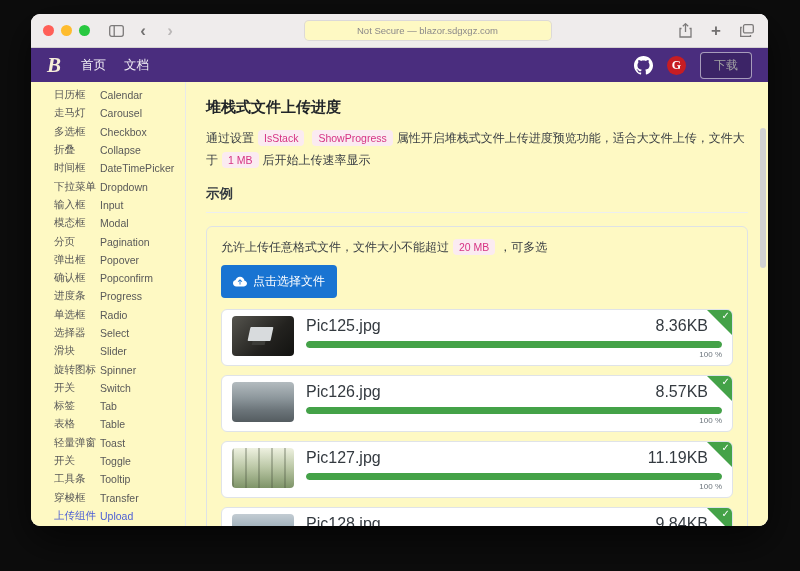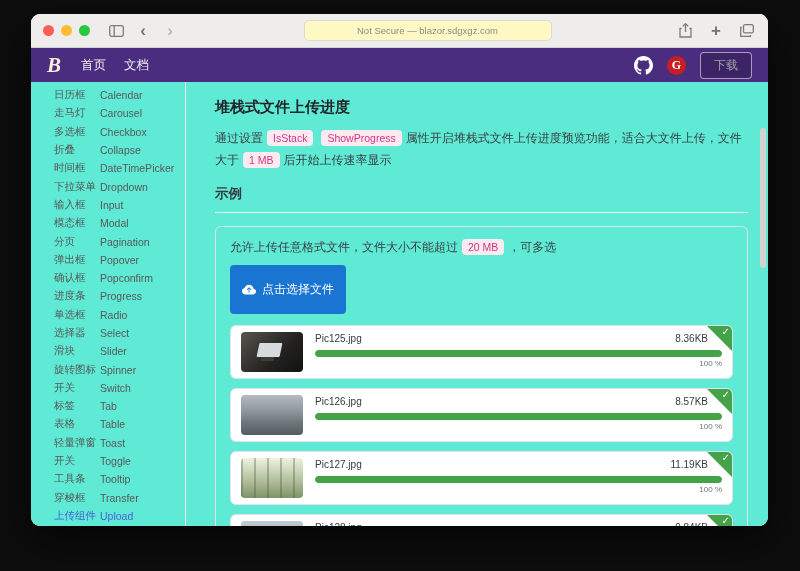--- a/index.html
+++ b/index.html
@@ -52,56 +52,56 @@
     width:19px; height:19px; border-radius:50%; background:#c71d23; color:#fff;
     font-size:12px; font-weight:bold; display:flex; align-items:center; justify-content:center;
     font-family:"Liberation Serif", serif; cursor:pointer;
   }
   .download-btn {
     border:1px solid rgba(255,255,255,.55); background:rgba(0,0,0,.18); color:#a3a3a3;
     font-size:12px; padding:4px 13px; border-radius:4px; cursor:pointer;
     font-family:"Liberation Sans", sans-serif;
   }
   
-  .content { flex:1; display:flex; min-height:0; background:#5eead4;gap:9px; }
+  .content { flex:1; display:flex; min-height:0; background:#fef9c3; }
   .sidebar { flex:0 0 155px; border-right:1px solid #e9e9e9; padding-top:4px; overflow:hidden; }
   .side-item { display:flex; align-items:center; height:18.3px; padding-left:23px; font-size:10.5px; color:#595959; cursor:pointer; white-space:nowrap; }
   .side-zh { width:46px; flex:0 0 46px; overflow:hidden; }
   .side-item.active .side-zh, .side-item.active .side-en { color:#4c5fd5; }
   .main { flex:1; padding:12px 20px 0 20px; position:relative; overflow:hidden; }
   .page-title { font-size:15px; font-weight:bold; color:#212529; margin:4px 0 11px; }
   .desc { font-size:12px; color:#3a3f44; line-height:1.8; }
   .code-badge {
     font-family:Liberation Sans, sans-serif; font-size:10.5px; color:#d63384;
     background:#fbebf1; border-radius:4px; padding:2px 6px; margin:0 4px; white-space:nowrap;
   }
   .section-title { margin-top:14px; padding-bottom:9px; border-bottom:1px solid #eceef0; font-size:13.5px; font-weight:bold; color:#343a40; }
   .demo-card { border:1px solid #dee2e6; border-radius:6px; margin-top:13px; }
   .demo-body { padding:12px 14px 12px; }
   .hint { font-size:12px; color:#3a3f44; }
   .upload-btn {
     margin-top:9px; display:inline-flex; align-items:center; gap:6px;
     background:#1974d2; color:#fff; border:none; border-radius:4px;
-    padding:16px 12px; font-size:12px; cursor:pointer; font-family:"Liberation Sans", sans-serif;
+    padding:8px 12px; font-size:12px; cursor:pointer; font-family:"Liberation Sans", sans-serif;
   }
   .file-list { margin-top:11px; display:flex; flex-direction:column; gap:9px; }
   .file-item {
     position:relative; border:1px solid #dfe3e8; border-radius:6px;
     padding:6px 10px; display:flex; gap:12px; overflow:hidden; background:#fff;
   }
   .thumb { width:62px; height:40px; border-radius:4px; flex:0 0 auto; position:relative; overflow:hidden; }
   .thumb-1 { background:linear-gradient(135deg,#55544e,#23221f 60%,#121210); }
   .thumb-1::after { content:""; position:absolute; left:17px; top:11px; width:23px; height:14px;
     background:#d8dbdd; transform:skewX(-12deg); border-radius:1px; box-shadow:0 9px 0 -5px #3c3c38; }
   .thumb-2 { background:linear-gradient(180deg,#b3bbbf 0%,#8d979c 40%,#6c757a 70%,#545c60 100%); }
   .thumb-3 { background:repeating-linear-gradient(90deg, rgba(70,80,60,.32) 0 2px, transparent 2px 13px),
     linear-gradient(180deg,#eef1e0,#b9c6a4 50%,#7e9468); }
   .thumb-4 { background:linear-gradient(180deg,#c3ccd3 0%,#9fb0ba 35%,#4e6671 60%,#394f5c 78%,#2e3d44 100%); }
   .file-main { flex:1; display:flex; flex-direction:column; padding-top:1px; min-width:0; }
-  .file-row1 { display:flex; justify-content:space-between; font-size:10px; color:#343a40; margin-bottom:6px; padding-right:14px;text-align:right; }
+  .file-row1 { display:flex; justify-content:space-between; font-size:16px; color:#343a40; margin-bottom:6px; padding-right:14px;text-align:right; }
   .progress { height:7px; background:#e9ecef; border-radius:4px; overflow:hidden; }
   .progress-fill { height:100%; width:100%; background:#44a248; border-radius:4px; }
   .pct { font-size:8px; color:#6c757d; text-align:right; margin-top:2px; }
   .corner { position:absolute; top:0; right:0; width:0; height:0;
     border-top:25px solid #44a248; border-left:25px solid transparent; }
   .corner-check { position:absolute; top:1px; right:2px; color:#fff; font-size:10px; line-height:1; }
   .scroll-thumb { position:absolute; right:2px; top:46px; width:6px; height:140px; background:#d2d2d2; border-radius:3px; }
 </style>
 </head>
 <body>

